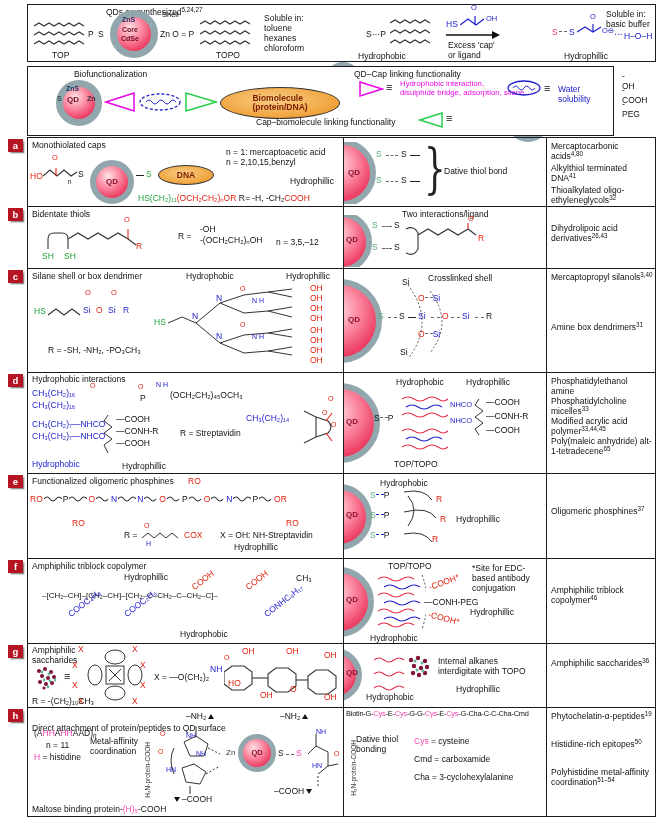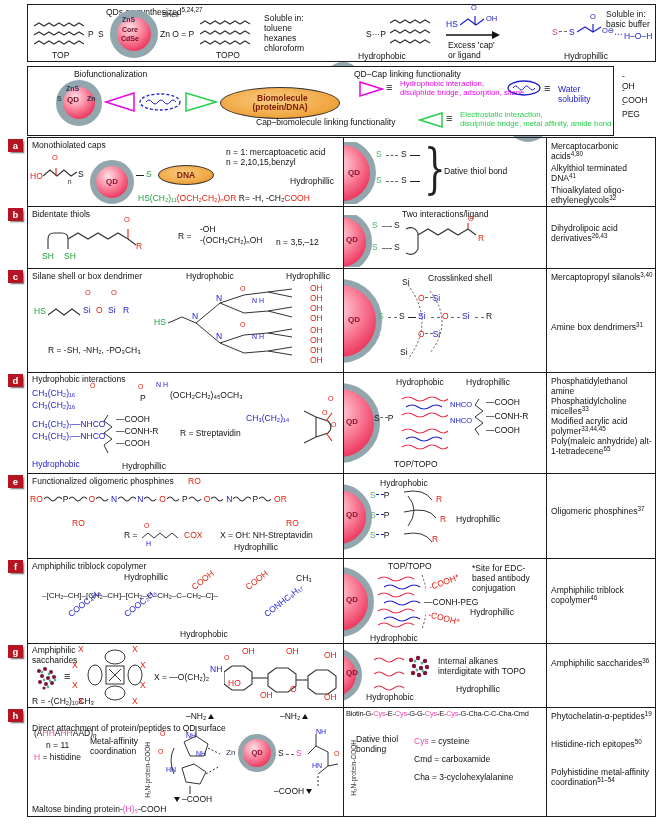--- a/index.html
+++ b/index.html
@@ -17,21 +17,21 @@
 .pk{color:#f048b0}
 .sup{font-size:6.3px;position:relative;top:-3px}
 .subt{font-size:6.3px;position:relative;top:2px}
 .it{font-style:italic}
 .dl{border-top:1.2px dashed #666;width:12px;display:inline-block;vertical-align:3px}
 .sl{border-top:1.3px solid #222;width:10px;display:inline-block;vertical-align:3px}
 .qd{position:relative;border-radius:50%;background:radial-gradient(circle at 38% 32%,#ffe2e9 0%,#fb8ba2 38%,#ee4166 72%,#d92a52 100%);border:5px solid #92a7ad;color:#8e1030;font-weight:bold;display:flex;align-items:center;justify-content:center}
 .qdh{position:absolute;overflow:hidden}
 .qdh .ball{position:absolute;border-radius:50%;border:6px solid #92a7ad;background:radial-gradient(circle at 42% 35%,#ffe2e9 0%,#fb8ba2 38%,#ee4166 72%,#d92a52 100%)}
 .qdlbl{position:absolute;color:#8e1030;font-weight:bold;font-size:8px}
-.bio-ellipse{border-radius:50%;background:radial-gradient(ellipse at 45% 40%,#f8cd86 0%,#f0a23a 70%,#e08d22 100%);border:1.5px solid #333;display:flex;align-items:center;justify-content:center;color:#7c1d00;font-weight:bold;text-align:right}
+.bio-ellipse{border-radius:50%;background:radial-gradient(ellipse at 45% 40%,#f8cd86 0%,#f0a23a 70%,#e08d22 100%);border:1.5px solid #333;display:flex;align-items:center;justify-content:center;color:#7c1d00;font-weight:bold;text-align:left}
 #table{position:absolute;left:27px;top:137px;width:629px;border:1.6px solid #1a1a1a}
 .thead{display:flex;height:16px;border-bottom:1.2px solid #1a1a1a}
 .trow{display:flex;border-bottom:1.1px solid #1a1a1a;position:relative}
 .trow:last-child{border-bottom:none}
 .c1{width:315px;position:relative;overflow:hidden}
 .c2{width:203px;border-left:1.1px solid #1a1a1a;position:relative;overflow:hidden}
 .c3{width:109px;border-left:1.1px solid #1a1a1a;position:relative;overflow:hidden;padding:3px 2px 0 4px}
 .letter{position:absolute;left:-20px;top:1px;width:15px;height:13px;background:#b51523;color:#fff;font-weight:bold;font-size:9.5px;display:flex;align-items:center;justify-content:center;box-shadow:1.5px 1.5px 1.5px rgba(0,0,0,.45)}
 .ex{margin-bottom:2px}
 .brace{font-family:"DejaVu Serif",serif;font-weight:400;color:#222;transform:scaleY(1.6);display:inline-block}
@@ -156,22 +156,20 @@
     <span class="a bl" style="left:530px;top:17px">Water solubility</span>
     <span class="a" style="left:594px;top:4px">-OH</span>
     <span class="a" style="left:594px;top:18px">-COOH</span>
     <span class="a" style="left:594px;top:32px">-PEG</span>
     <span class="a" style="left:228px;top:50px">Cap–biomolecule linking functionality</span>
 
     <svg class="a" style="left:390px;top:44px" width="26" height="18" viewBox="0 0 26 18">
         <path d="M24 2 L2 9 L24 16 Z" fill="none" stroke="#27d04c" stroke-width="1.5"></path>
       </svg>
     <span class="a" style="left:418px;top:45px;font-size:11px">≡</span>
-    <div class="a pre" style="left:432px;top:43px;font-size:7.8px;color:#27d04c">Electrostatic interaction,
-disulphide bridge, metal affinity, amide bond</div>
   </div>
 
   <div id="table">
 
     <div class="trow" id="row-a" style="height:69px">
       <div class="letter">a</div>
       <div class="c1">
         <span class="a" style="left:4px;top:2px">Monothiolated caps</span>
         <span class="a r" style="left:2px;top:33px">HO</span>
         <span class="a r" style="left:24px;top:16px;font-size:7.5px">O</span>

